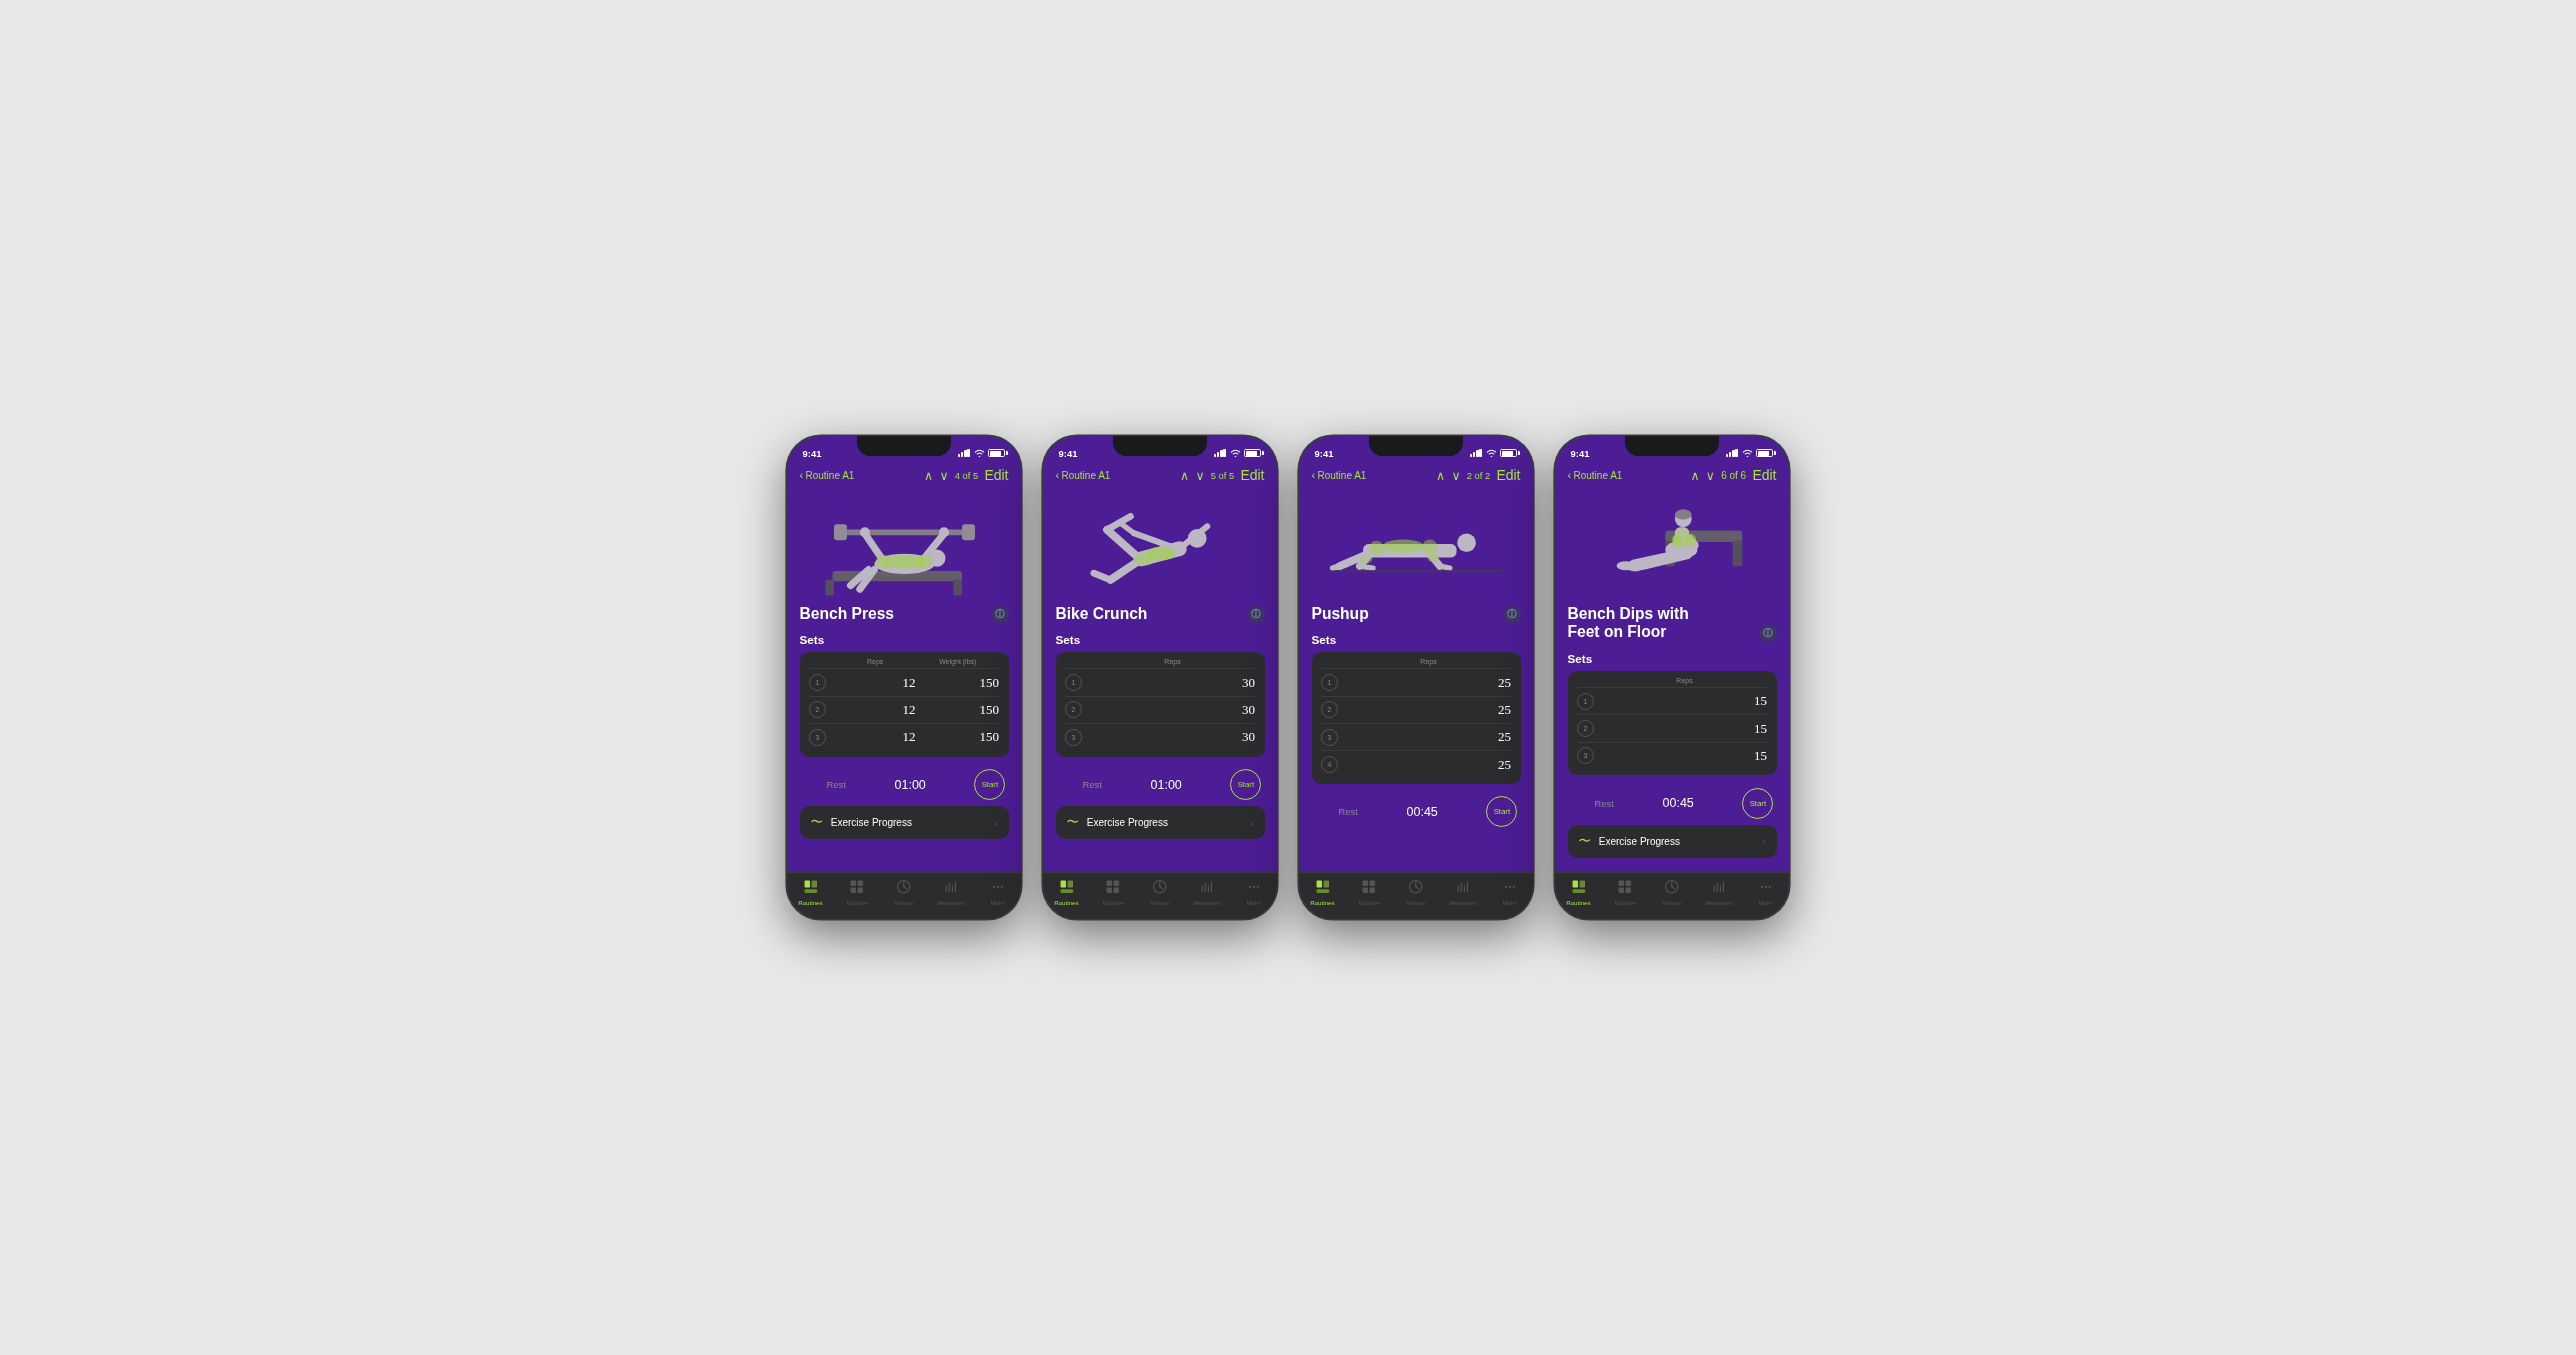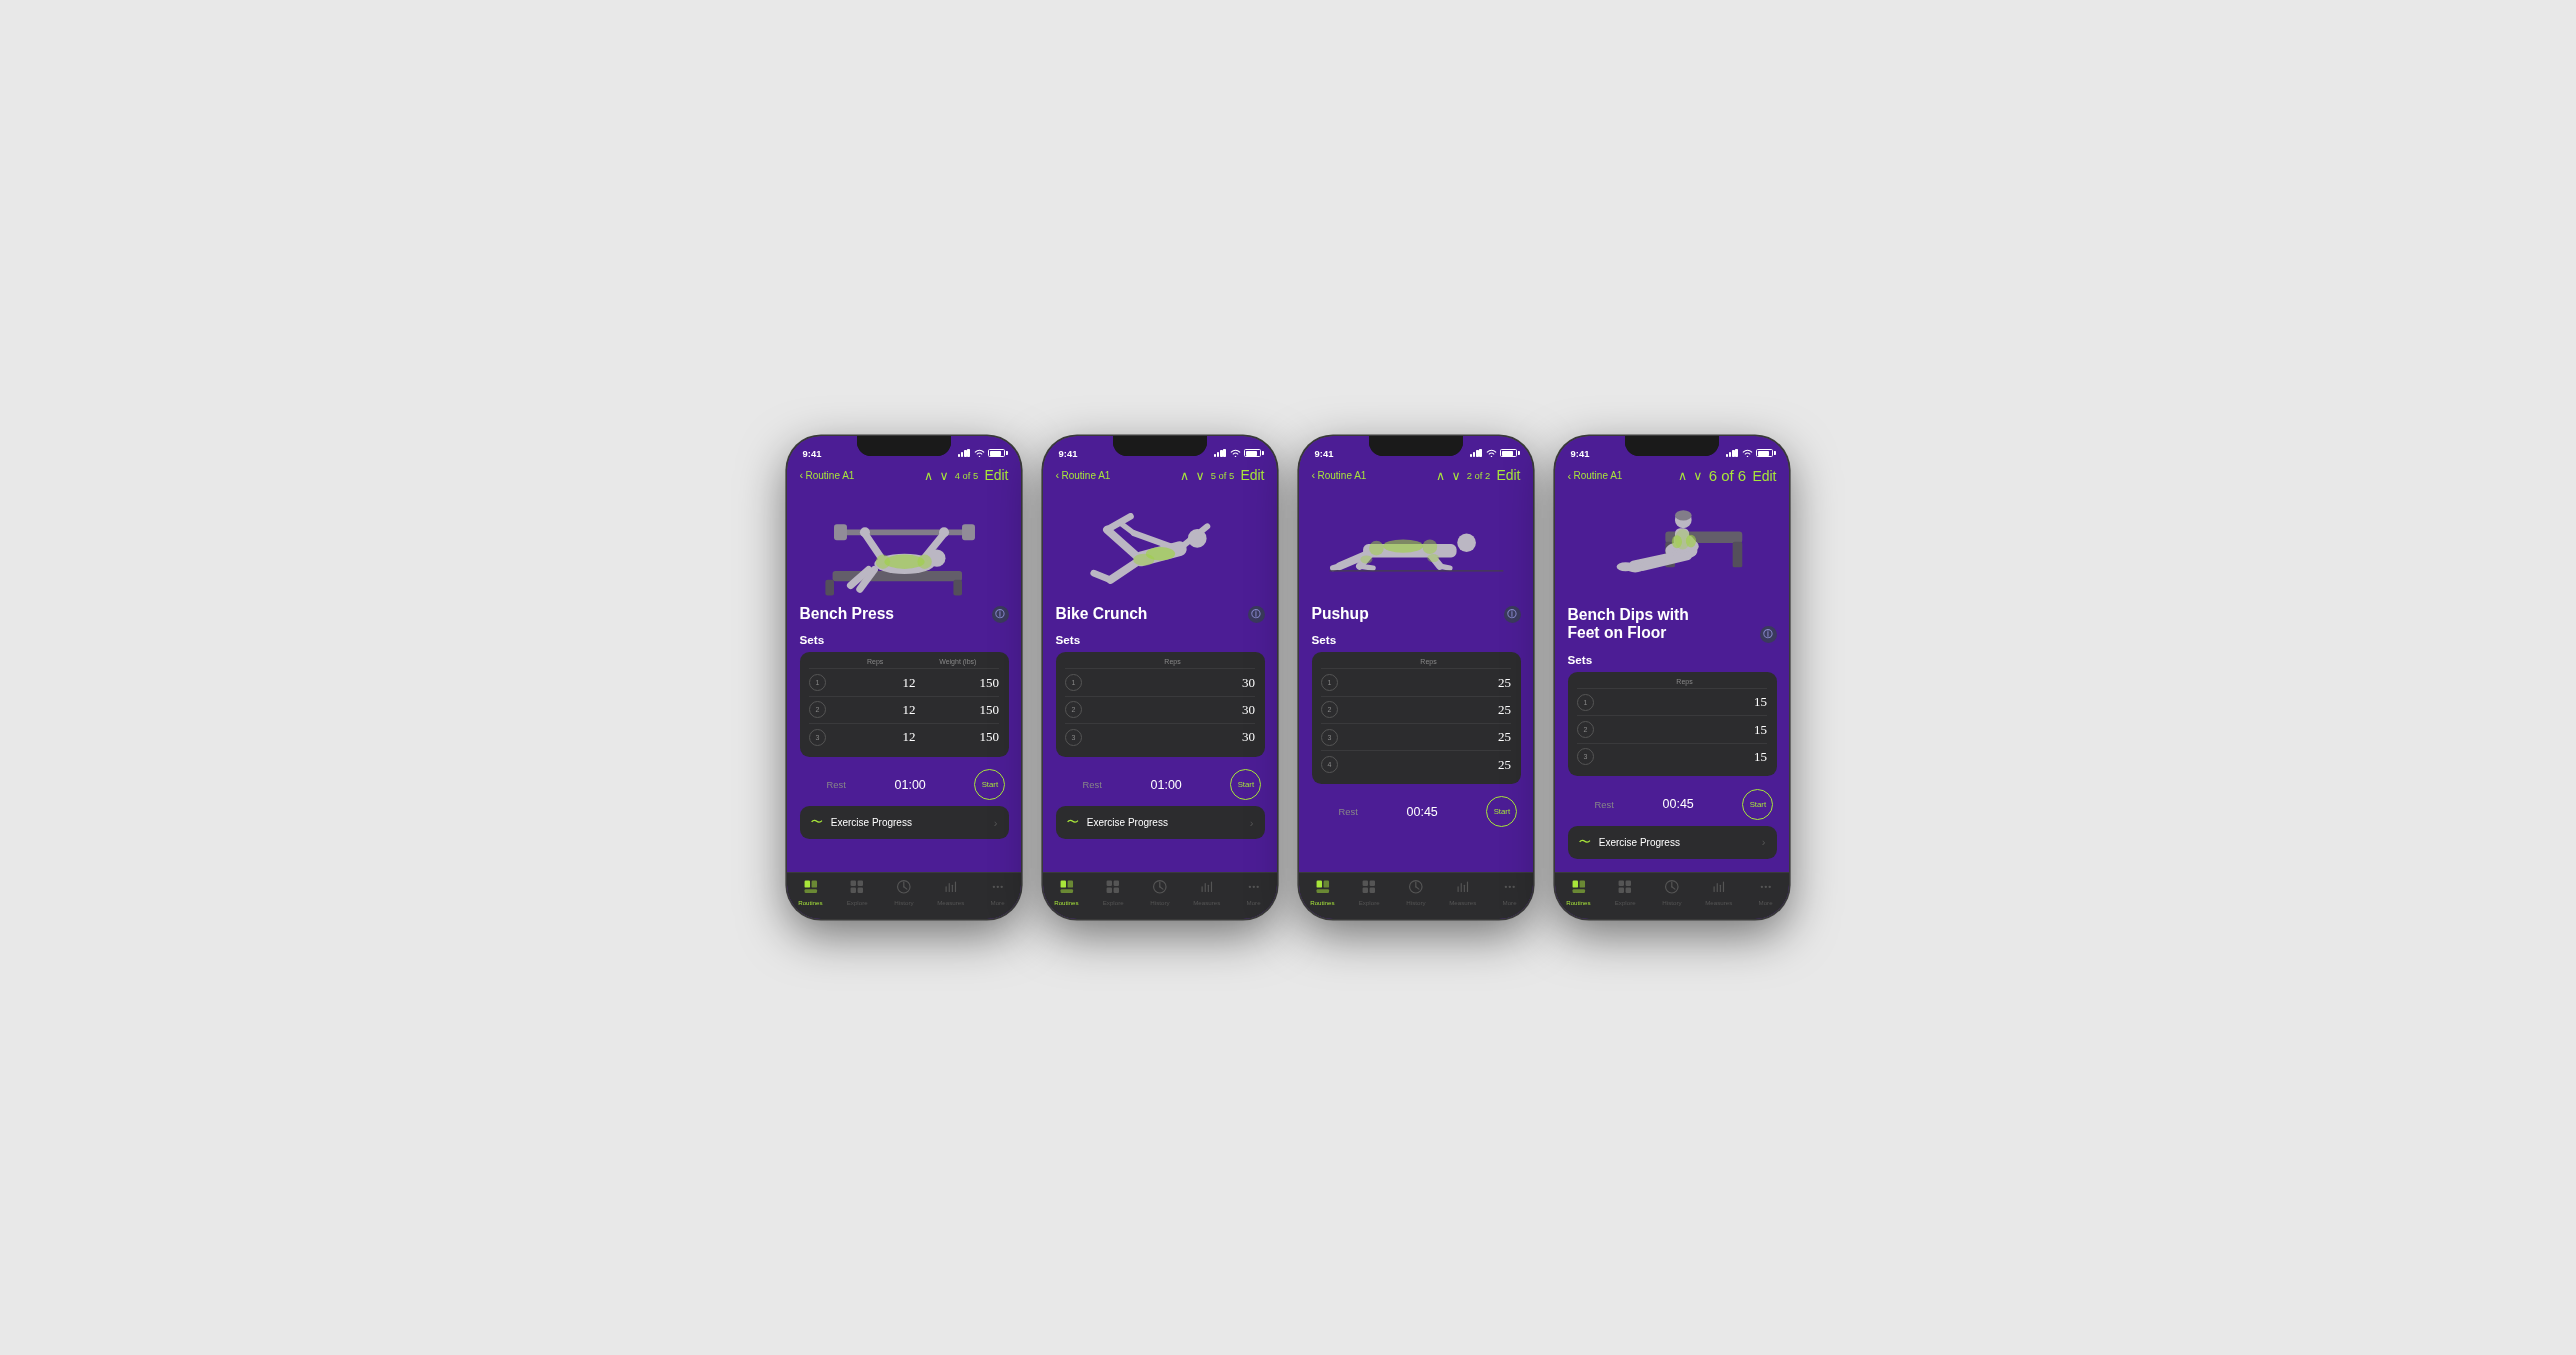--- a/index.html
+++ b/index.html
@@ -885,21 +885,21 @@
       </div>
 
       <div class="nav-bar">
         <div class="nav-back">
           <span class="nav-back-chevron">‹</span>
           <span>Routine A1</span>
         </div>
         <div class="nav-right">
           <span class="nav-arrow">∧</span>
           <span class="nav-arrow">∨</span>
-          <span style="color:#a8e63a;font-size:15px;">6 of 6</span>
+          <span style="color:#a8e63a;font-size:10px;">6 of 6</span>
           <span class="nav-edit">Edit</span>
         </div>
       </div>
 
       <div class="content">
 
         <div class="exercise-image">
           <svg viewBox="0 0 280 170" xmlns="http://www.w3.org/2000/svg">
 
       <g opacity="0.9">

